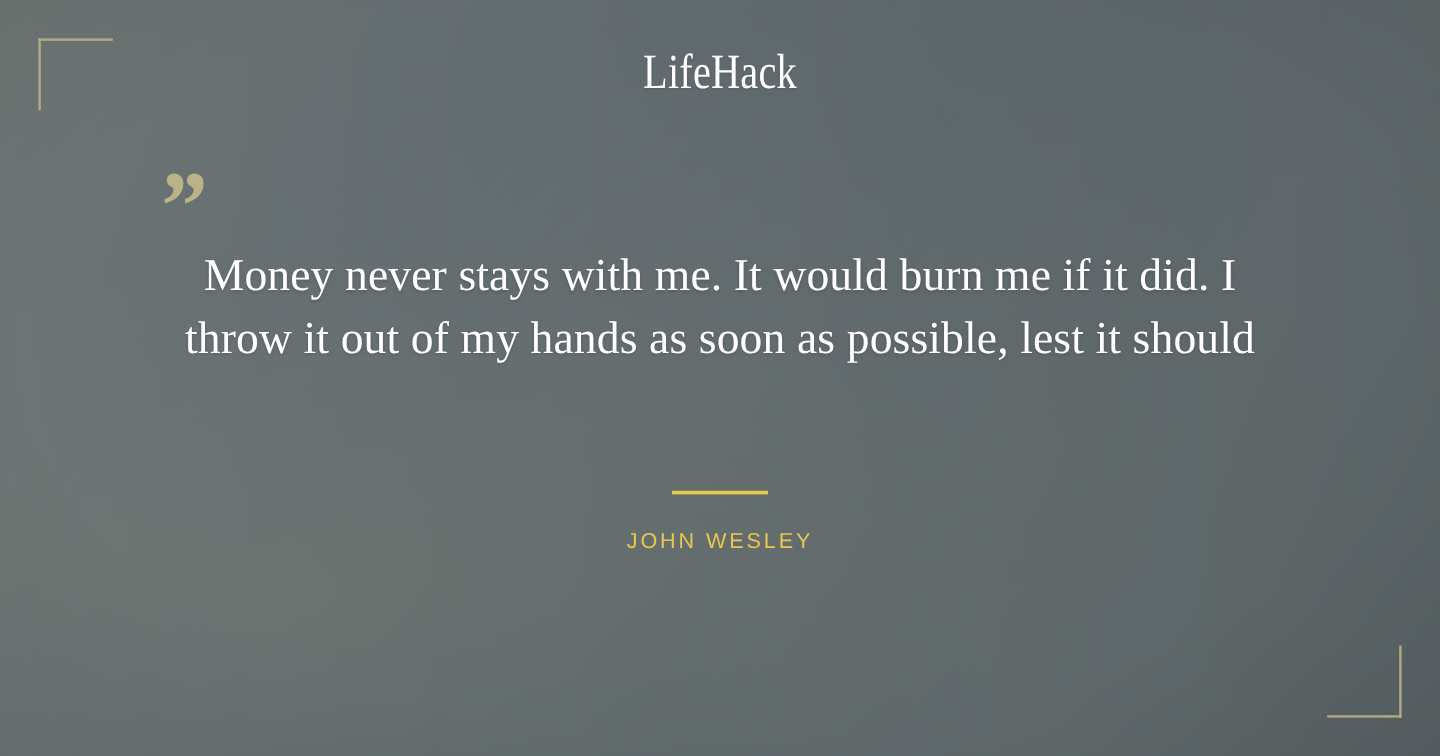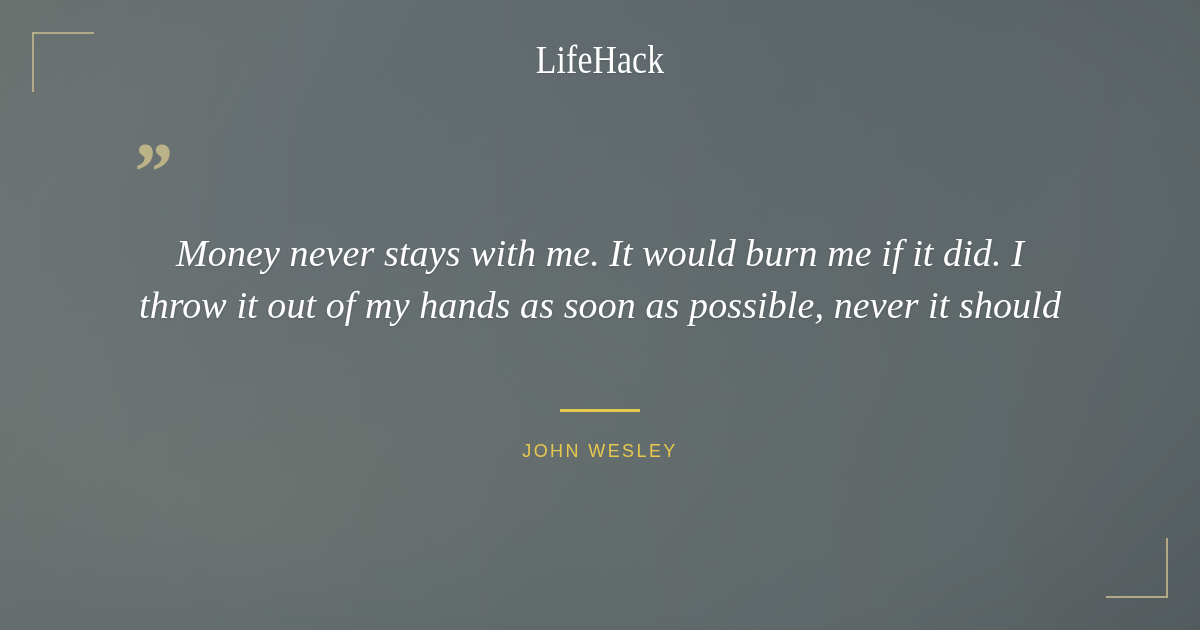--- a/index.html
+++ b/index.html
@@ -97,24 +97,23 @@
     color: #bcb287;
     letter-spacing: -2px;
     user-select: none;
   }
 
   
   .quote {
     position: absolute;
     left: 100px;
     width: 1000px;
-    top: 227px;
+    top: 204px;
     text-align: center;
     font-family: "Liberation Serif", "DejaVu Serif", serif;
-    font-style: italic;
     font-size: 38px;
     line-height: 52px;
     color: #ffffff;
     letter-spacing: 0.1px;
     text-shadow: 0 1px 3px rgba(0,0,0,0.16);
   }
   .quote .ln { display: block; }
 
   
   .divider {
@@ -162,20 +161,20 @@
     <span class="h"></span>
     <span class="v"></span>
   </div>
 
   <div class="brand">LifeHack</div>
 
   <div class="quote-mark">”</div>
 
   <div class="quote">
     <span class="ln">Money never stays with me. It would burn me if it did. I</span>
-    <span class="ln">throw it out of my hands as soon as possible, never it should</span>
+    <span class="ln">throw it out of my hands as soon as possible, lest it should</span>
   </div>
 
   <div class="divider"></div>
 
   <div class="attribution">JOHN WESLEY</div>
 
 </div>
 
 </body></html>

